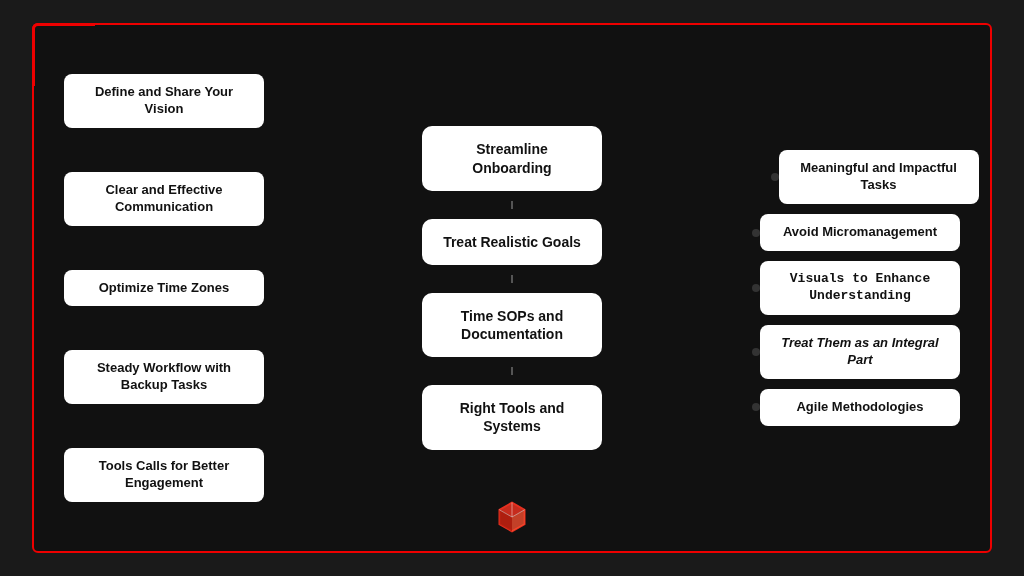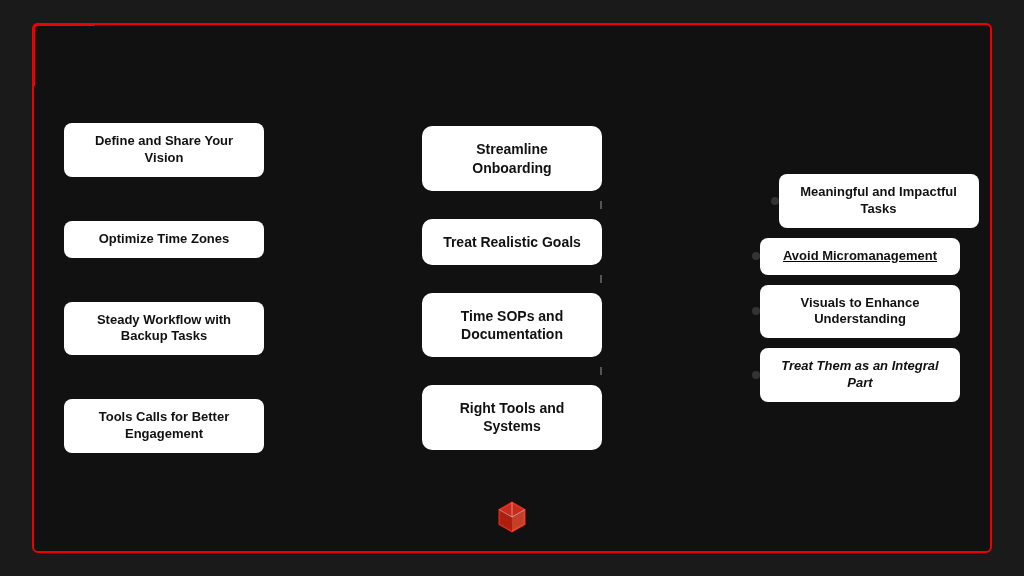--- a/index.html
+++ b/index.html
@@ -40,21 +40,21 @@
     }
 
     .column {
       display: flex;
       flex-direction: column;
       gap: 10px;
       align-items: center;
     }
 
     .left-col { width: 200px; gap: 44px; }
-    .center-col { width: 180px; align-items: flex-end; }
+    .center-col { width: 180px; }
     .right-col { width: 200px; }
 
     .card {
       background: #fff;
       border-radius: 8px;
       padding: 10px 14px;
       text-align: center;
       font-size: 13px;
       font-weight: 700;
       color: #111;
@@ -104,51 +104,56 @@
       background: #555;
     }
   </style>
 </head>
 <body>
 
 <div class="main-container">
 
   <div class="left-col column">
   <div class="card">Define and Share Your Vision</div>
+      <div class="card">Clear and Effective Communication</div>
       <div class="card">Optimize Time Zones</div>
       <div class="card">Steady Workflow with Backup Tasks</div>
       <div class="card">Tools Calls for Better Engagement</div>
     </div>
 
   <div class="center-col column">
   <div class="card">Streamline Onboarding</div>
       <div class="center-connector"></div>
       <div class="card">Treat Realistic Goals</div>
       <div class="center-connector"></div>
       <div class="card">Time SOPs and Documentation</div>
       <div class="center-connector"></div>
       <div class="card">Right Tools and Systems</div>
     </div>
 
   <div class="right-col column">
   <div style="position: relative; width: 100%; margin-left: 37px;">
         <div class="dot"></div>
         <div class="card">Meaningful and Impactful Tasks</div>
       </div>
-      <div style="position: relative; width: 100%; text-decoration: underline;">
+      <div style="position: relative; width: 100%;">
         <div class="dot"></div>
         <div class="card">Avoid Micromanagement</div>
       </div>
-      <div style="position: relative; width: 100%;">
+      <div style="position: relative; width: 100%; font-family: Liberation Mono, monospace;">
         <div class="dot"></div>
         <div class="card">Visuals to Enhance Understanding</div>
       </div>
       <div style="position: relative; width: 100%; font-style: italic;">
         <div class="dot"></div>
         <div class="card">Treat Them as an Integral Part</div>
+      </div>
+      <div style="position: relative; width: 100%;">
+        <div class="dot"></div>
+        <div class="card">Agile Methodologies</div>
       </div>
     </div>
 
   <div class="logo-container">
     <svg class="logo-svg" viewBox="0 0 40 40" xmlns="http://www.w3.org/2000/svg">
 
       <polygon points="20,4 34,12 34,28 20,36 6,28 6,12" fill="none" stroke="#e63020" stroke-width="2"></polygon>
       <polygon points="20,4 34,12 20,20 6,12" fill="#e63020" opacity="0.85"></polygon>
       <polygon points="6,12 20,20 20,36 6,28" fill="#c02010" opacity="0.9"></polygon>
       <polygon points="34,12 20,20 20,36 34,28" fill="#ff5030" opacity="0.75"></polygon>

